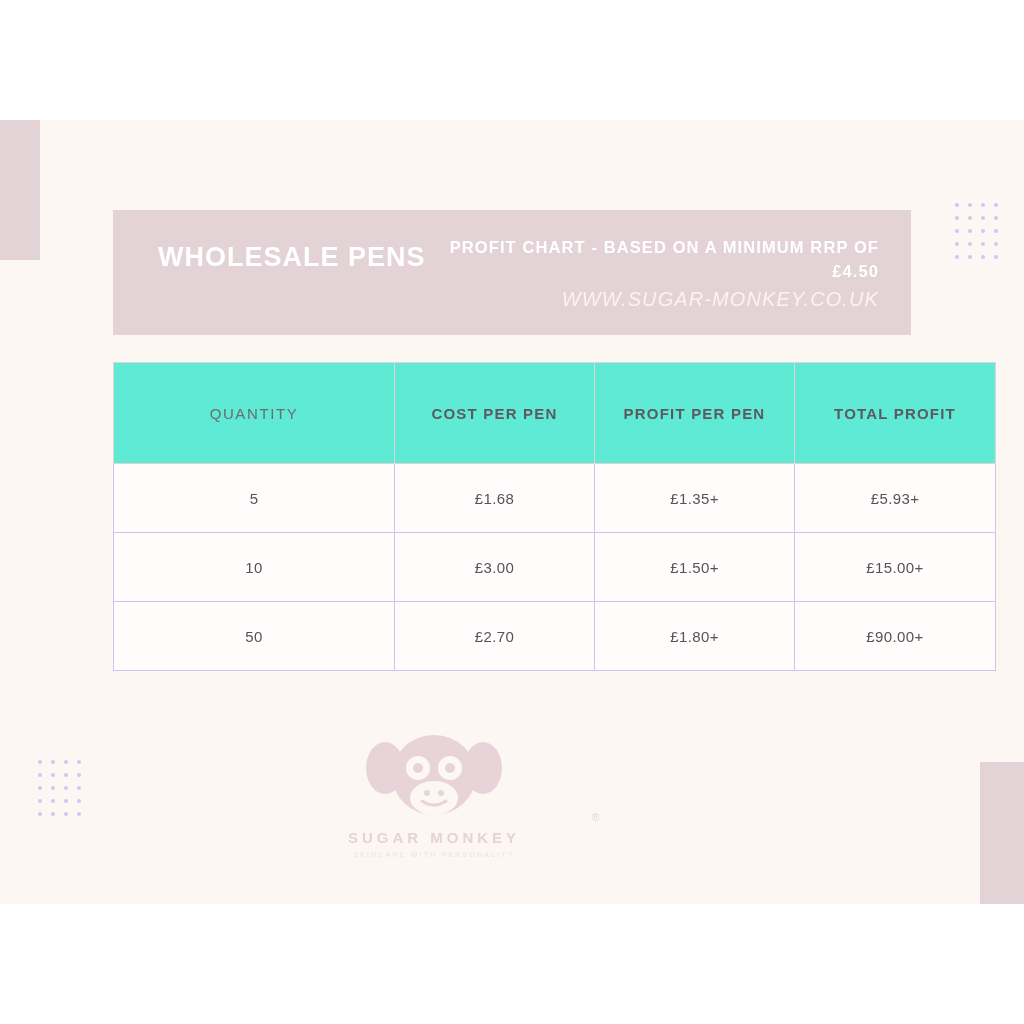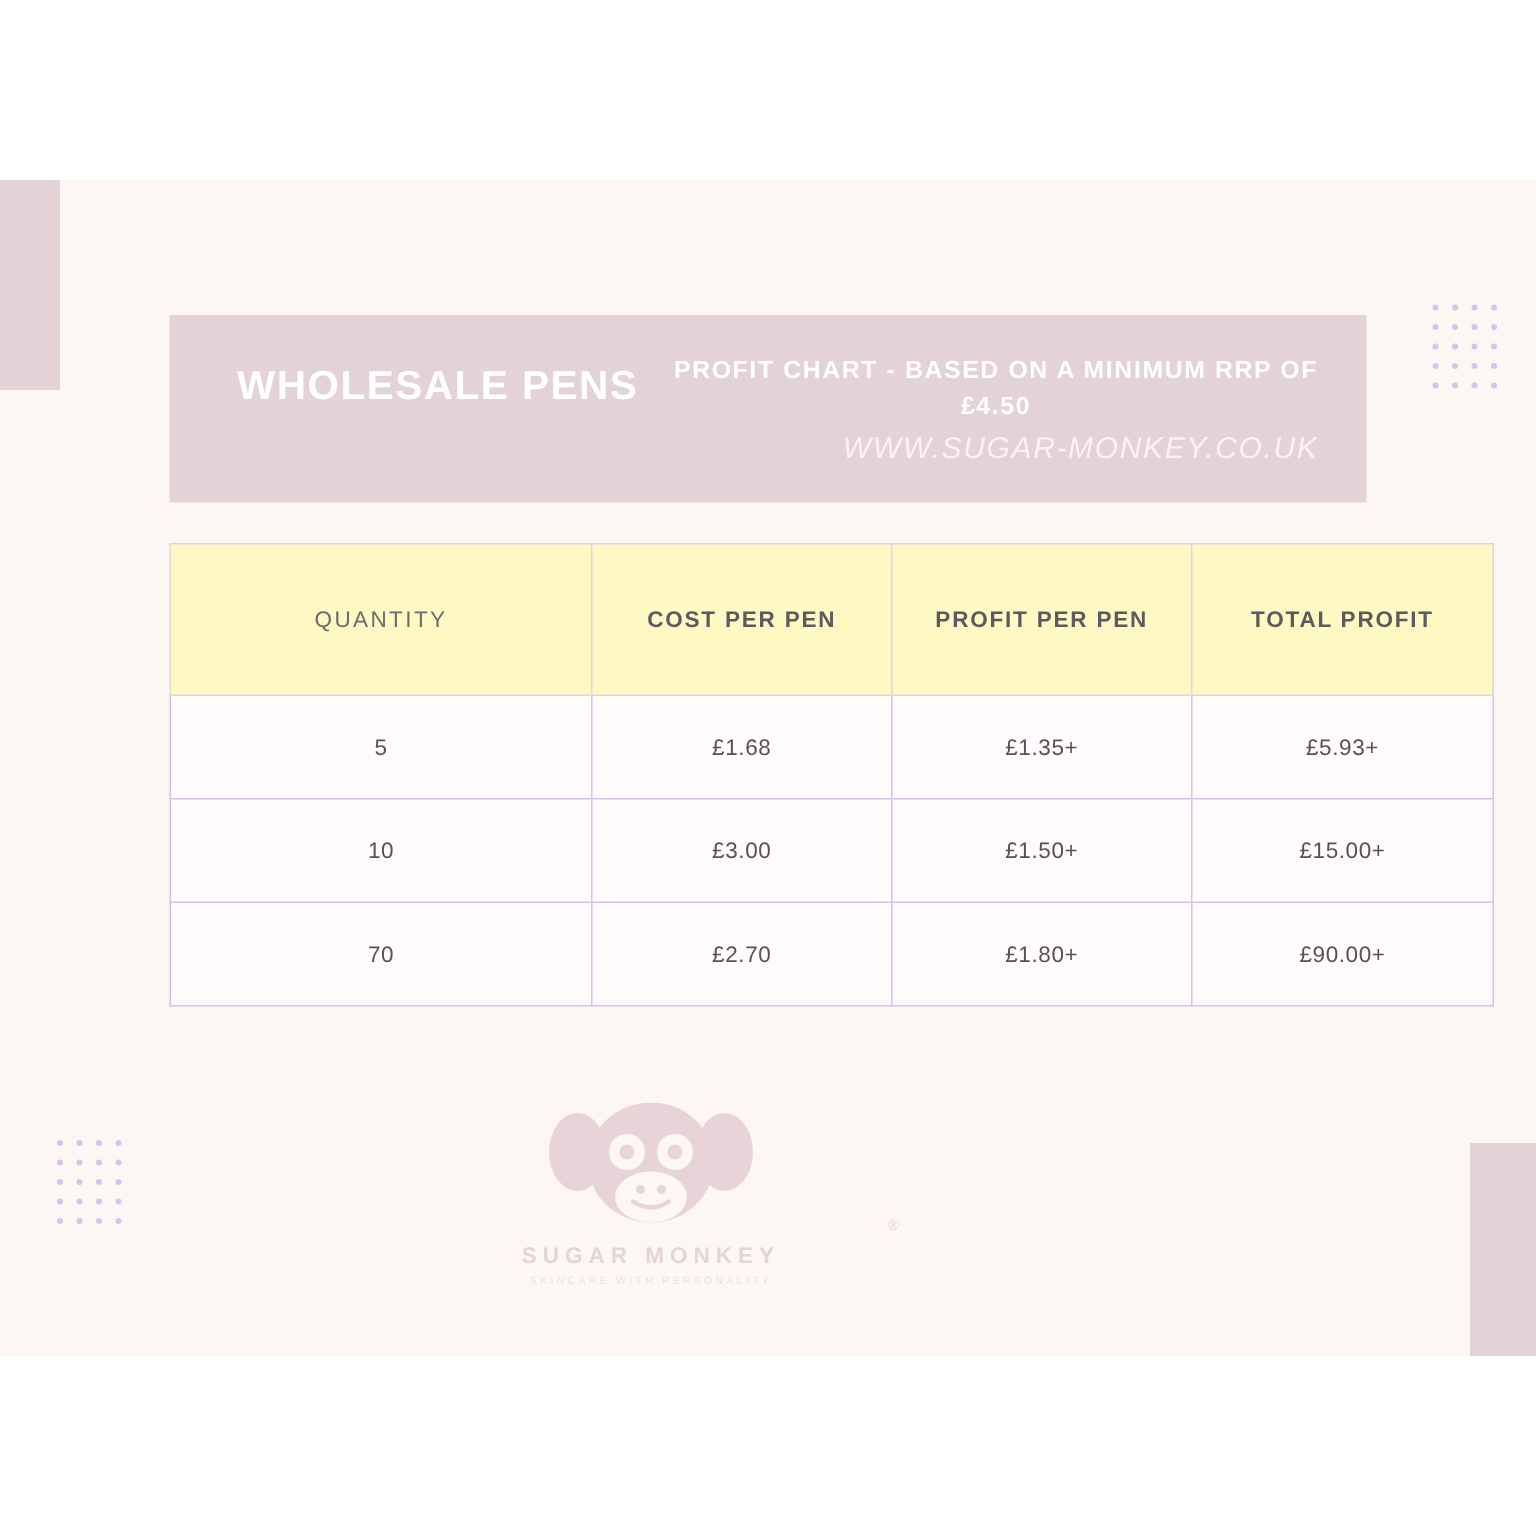--- a/index.html
+++ b/index.html
@@ -101,21 +101,20 @@
     width: 430px;
     text-align: right;
     color: #ffffff;
   }
   .header-sub1 {
     font-size: 16.5px;
     font-weight: bold;
     letter-spacing: 1.1px;
     line-height: 1.45;
     text-transform: uppercase;
-    text-align: center;
   }
   .header-sub2 {
     font-size: 20px;
     letter-spacing: 1.1px;
     line-height: 1.5;
     text-transform: uppercase;
     color: #fdf2f3;
     font-style: italic;
   }
 
@@ -127,21 +126,21 @@
     width: 798px;
     border-collapse: collapse;
     table-layout: fixed;
   }
   .table th, .table td {
     border: 1px solid #c9c5ef;
     text-align: center;
     vertical-align: middle;
   }
   .table thead th {
-    background: #fef9c3;
+    background: #5eead4;
     border-color: #e3d2d6;
     height: 92px;
     color: #5c5a60;
     font-size: 15px;
     font-weight: bold;
     letter-spacing: 1.2px;
     text-transform: uppercase;
     padding: 4px 10px;
   }
   .table thead th.quantity-head {
@@ -277,21 +276,21 @@
         <td class="col-3">£1.35+</td>
         <td class="col-4">£5.93+</td>
       </tr>
       <tr>
         <td class="col-1">10</td>
         <td class="col-2">£3.00</td>
         <td class="col-3">£1.50+</td>
         <td class="col-4">£15.00+</td>
       </tr>
       <tr>
-        <td class="col-1">70</td>
+        <td class="col-1">50</td>
         <td class="col-2">£2.70</td>
         <td class="col-3">£1.80+</td>
         <td class="col-4">£90.00+</td>
       </tr>
     </tbody>
   </table>
 
   <div class="logo-wrap">
     <div class="logo-mark">
       <svg width="140" height="92" viewBox="0 0 140 92" xmlns="http://www.w3.org/2000/svg">

